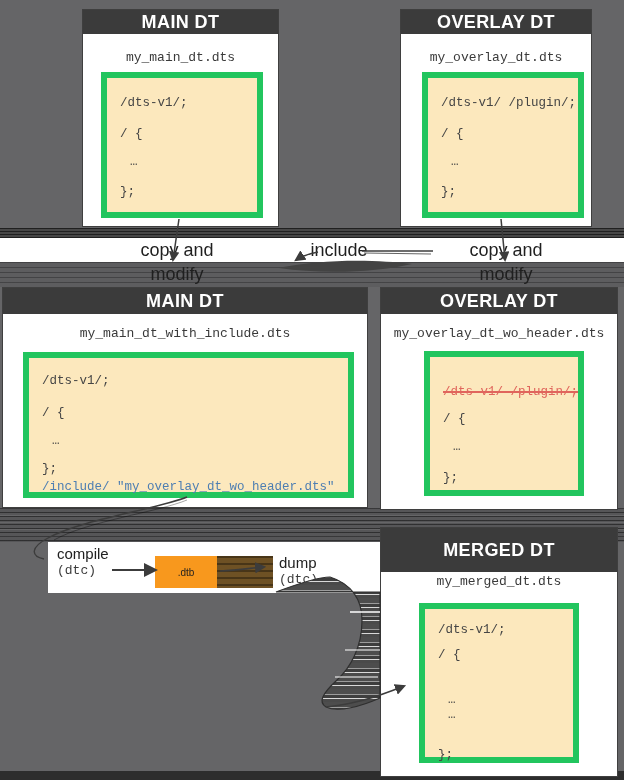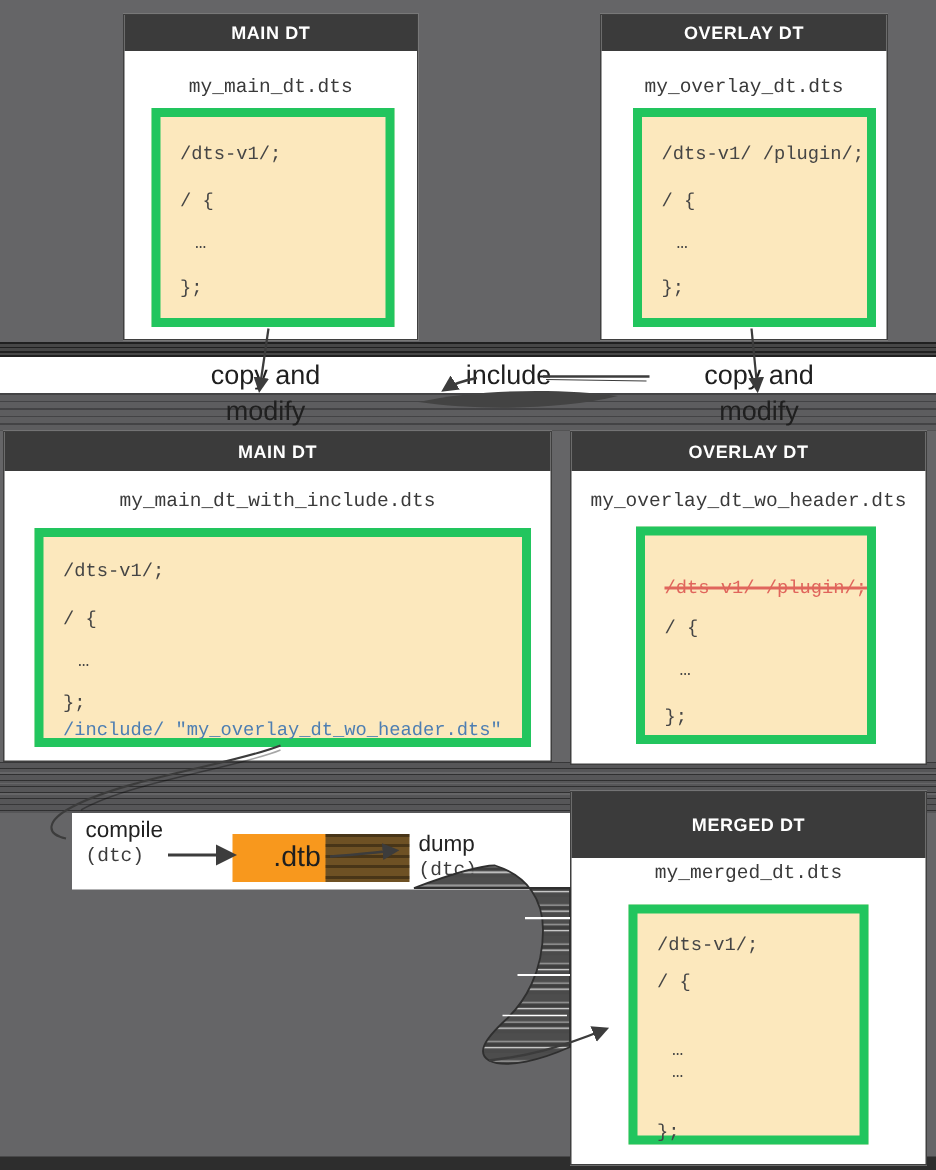--- a/index.html
+++ b/index.html
@@ -18,38 +18,38 @@
   #band-bottom{top:771px;height:9px;background:#2d2d2d;}
 
   
   #midband{position:absolute;left:0;top:238px;width:624px;height:24px;background:#ffffff;}
   .flow-label{position:absolute;top:0;height:24px;line-height:24px;text-align:center;
     font-size:18px;color:#1f1f1f;}
 
   
   .card{position:absolute;background:#ffffff;border:1px solid #3f3f3f;box-sizing:border-box;}
   .card-header{position:absolute;left:0;top:0;width:100%;background:#3b3b3b;color:#ffffff;
-    font-weight:bold;font-size:12px;letter-spacing:.4px;display:flex;align-items:center;
+    font-weight:bold;font-size:18px;letter-spacing:.4px;display:flex;align-items:center;
     justify-content:center;}
   .h24{height:24px;} .h26{height:26px;} .h30{height:44px;}
   .filename{position:absolute;left:0;width:100%;text-align:center;
     font-family:"Liberation Mono",monospace;font-size:13px;color:#3a3a3a;}
   .codebox{position:absolute;background:#fce8bd;border:6px solid #22c55e;box-sizing:border-box;}
   .codeline{position:absolute;left:13px;font-family:"Liberation Mono",monospace;
     font-size:12.5px;color:#454545;white-space:pre;}
   .dots{left:23px;}
   .code-blue{color:#4d7eb2;}
   .code-red{color:#e0655c;text-decoration:line-through;text-decoration-thickness:2px;}
 
   
   #pipeline{position:absolute;left:48px;top:542px;width:332px;height:51px;background:#ffffff;}
   .tool-label{position:absolute;color:#212121;font-size:15px;line-height:17px;}
   .tool-mono{font-family:"Liberation Mono",monospace;font-size:13px;color:#3c3c3c;line-height:16px;}
   #dtb-box{position:absolute;left:107px;top:14px;width:62px;height:32px;background:#f8981d;
-    display:flex;align-items:center;justify-content:center;font-size:19px;color:#1f1f1f;padding-left:12px;}
+    display:flex;align-items:center;justify-content:center;font-size:10px;color:#1f1f1f;}
   #dtb-shadow{position:absolute;left:169px;top:14px;width:56px;height:32px;background:#6e5124;
     background-image:repeating-linear-gradient(180deg,rgba(0,0,0,.35) 0 2px,transparent 2px 7px);}
 
   svg{position:absolute;left:0;top:0;pointer-events:none;}
 </style>
 </head>
 <body>
 
 <div id="stage">
 

